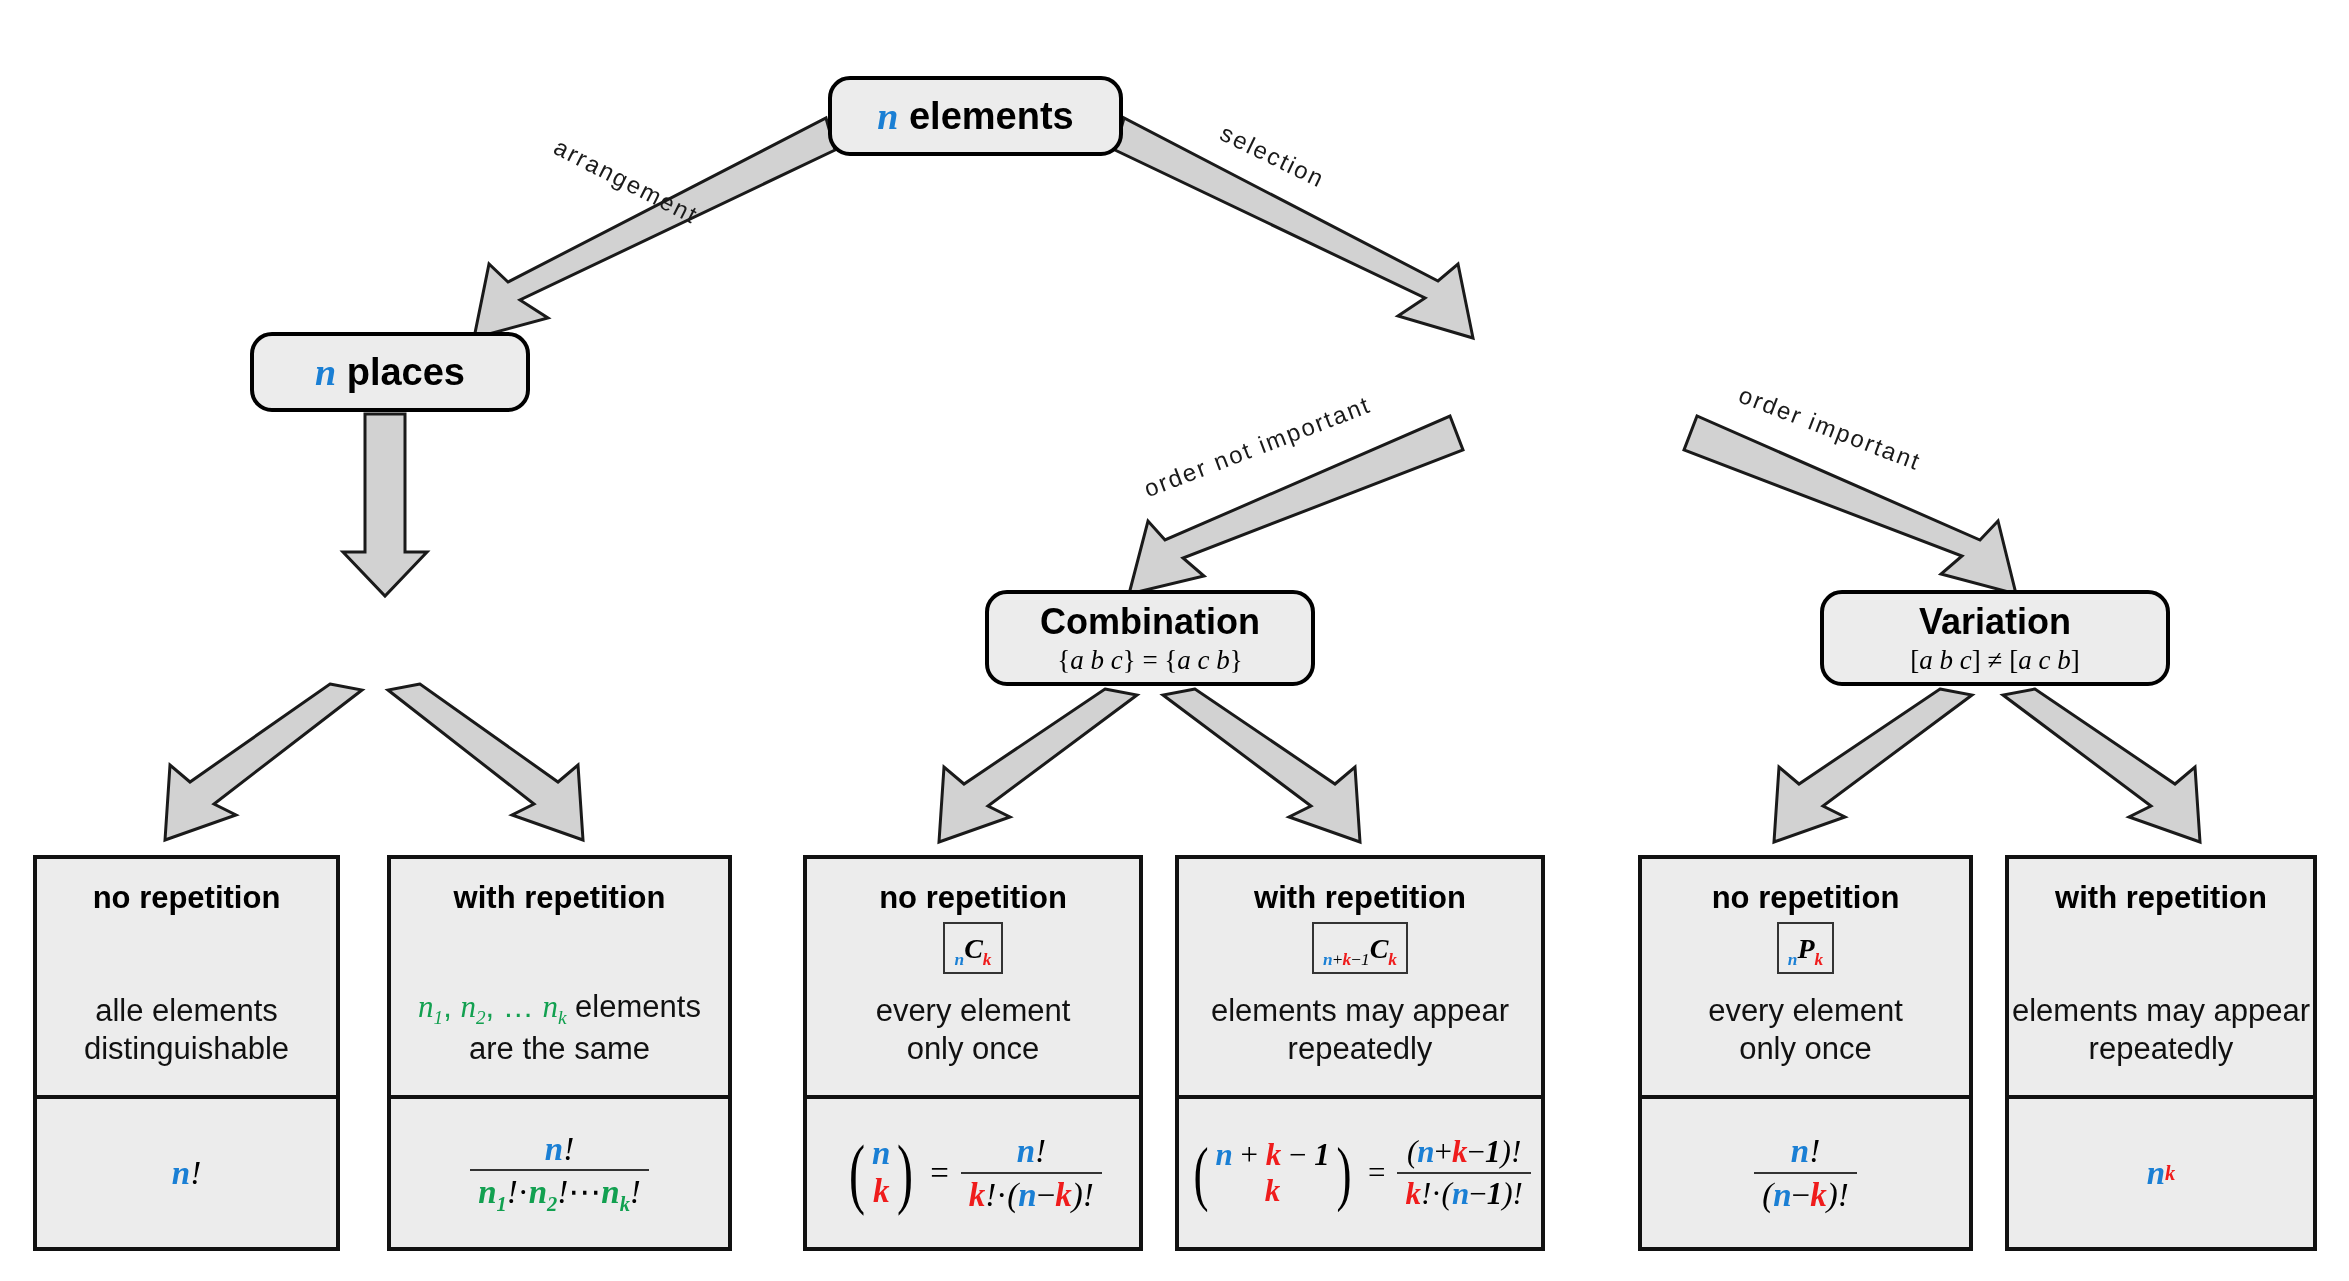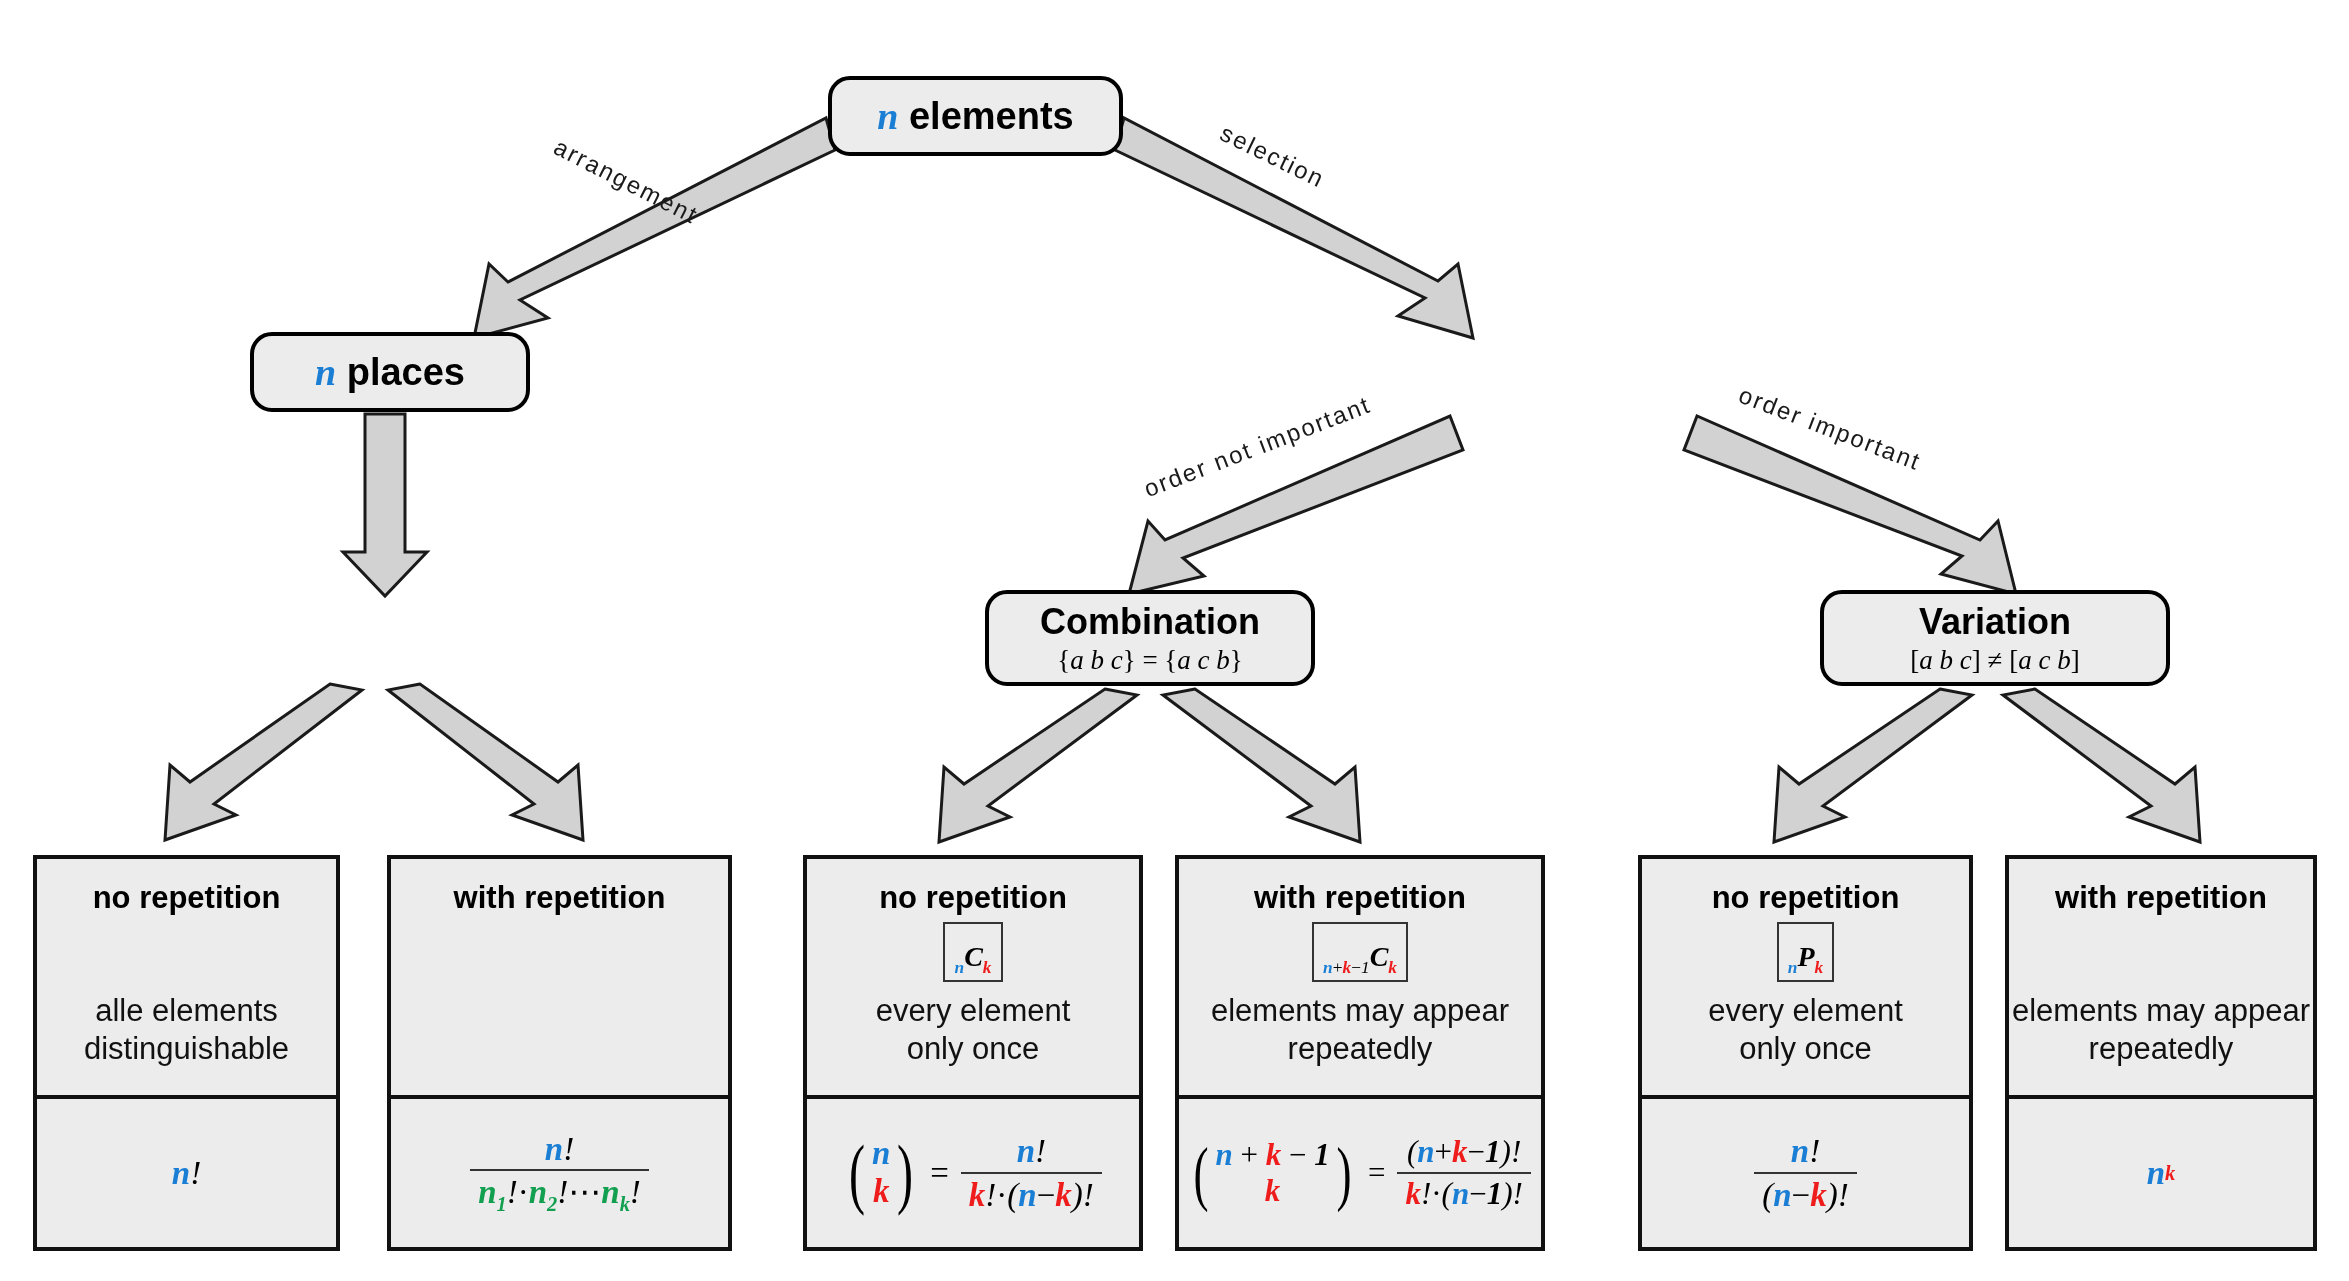--- a/index.html
+++ b/index.html
@@ -27,21 +27,21 @@
   #variation{left:1820px;top:590px;width:350px;height:96px;font-size:36px;}
   .sub-eq{font-family:"Liberation Serif",serif;font-size:27px;font-weight:normal;font-style:normal;margin-top:2px;}
   .sub-eq i{font-style:italic;}
 
   
   .leaf{position:absolute;box-sizing:border-box;background:#ececec;border:4px solid #111;
         display:flex;flex-direction:column;}
   .leaf .top{flex:1 1 auto;display:flex;flex-direction:column;align-items:center;
              padding-top:22px;text-align:center;}
   .leaf .head{font-weight:bold;font-size:31px;color:#000;line-height:1.12;}
-  .leaf .notation{margin-top:6px;border:2px solid #333;background:#ececec;padding:17px 9px 3px 9px;
+  .leaf .notation{margin-top:6px;border:2px solid #333;background:#ececec;padding:9px 9px 3px 9px;
                   display:inline-block;font-family:"Liberation Serif",serif;font-size:28px;}
   .leaf .desc{font-size:31px;line-height:1.25;color:#111;margin-top:auto;margin-bottom:26px;}
   .leaf .formula{border-top:4px solid #111;height:148px;display:flex;align-items:center;
                  justify-content:center;font-family:"Liberation Serif",serif;font-size:33px;}
 
   .sup{font-size:0.62em;vertical-align:super;}
   .sb{font-size:0.62em;vertical-align:sub;}
 
   
   .frac{display:inline-flex;flex-direction:column;align-items:center;vertical-align:middle;line-height:1.1;}
@@ -134,20 +134,30 @@
     </div>
     <div class="formula">
       <span class="mser blue">n</span>
         <span class="mser-n">!</span>
     </div>
   </div>
 
   <div class="leaf" style="left:387px;top:855px;width:345px;height:396px;">
     <div class="top">
       <div class="head">with repetition</div>
+      <div class="desc">
+        <div>
+          <span class="mser-n green">n</span><span class="mser-n green sb">1</span><span class="green">,</span>
+          <span class="mser-n green">n</span><span class="mser-n green sb">2</span><span class="green">,</span>
+          <span class="green">…</span>
+          <span class="mser-n green">n</span><span class="mser-n green sb">k</span>
+          <span>elements</span>
+        </div>
+        <div>are the same</div>
+      </div>
     </div>
     <div class="formula">
       <span class="frac">
         <span class="num">
           <span class="mser blue">n</span><span class="mser-n">!</span>
         </span>
         <span class="den">
           <span class="mser green">n</span><span class="mser green sb">1</span><span class="mser-n">!</span><span>·</span><span class="mser green">n</span><span class="mser green sb">2</span><span class="mser-n">!</span><span>⋯</span><span class="mser green">n</span><span class="mser green sb">k</span><span class="mser-n">!</span>
         </span>
       </span>

